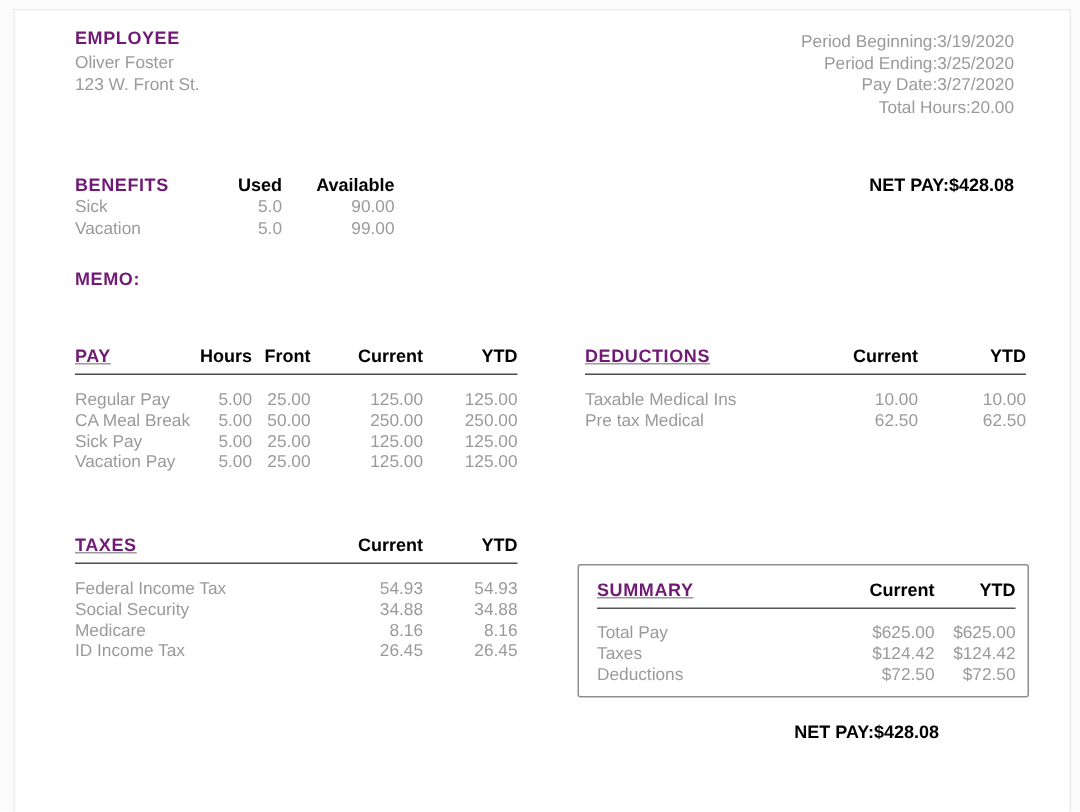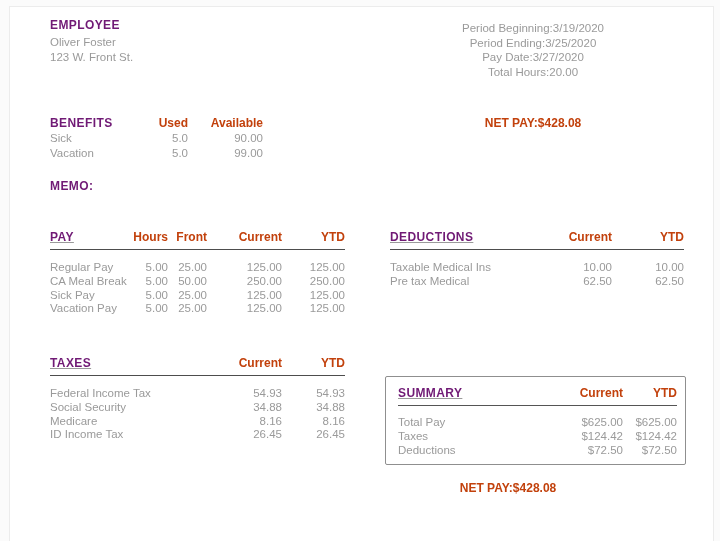--- a/index.html
+++ b/index.html
@@ -9,35 +9,35 @@
     font-family:"Liberation Sans","DejaVu Sans",sans-serif;
     color:#9a9a9a;font-size:11.5px;
     -webkit-font-smoothing:antialiased;
   }
   .page{
     position:absolute;left:9px;top:6px;right:6px;bottom:-2px;
     background:#ffffff;border:1px solid #ececec;border-bottom:none;
   }
   .abs{position:absolute;}
   .heading{font-weight:bold;color:#701a75;font-size:12px;letter-spacing:.4px;}
-  .bold-dark{font-weight:bold;color:#c2410c;font-size:12px;}
+  .bold-dark{font-weight:bold;color:#000000;font-size:12px;}
   .row{position:relative;height:14.5px;white-space:nowrap;}
   .row .r1,.row .r2,.row .r3,.row .r4{position:absolute;top:0;text-align:right;white-space:nowrap;}
   .hdr-row{position:relative;height:15px;white-space:nowrap;border-bottom:1.5px solid #4d4d4d;padding-bottom:4px;text-decoration:underline;}
   .hdr-row .r1,.hdr-row .r2,.hdr-row .r3,.hdr-row .r4{position:absolute;top:0;text-align:right;white-space:nowrap;}
   .tbl-body{margin-top:11px;}
   .tbl-body .row{height:13.8px;}
   
   .pay .r-hours{right:177px;text-align:right;} .pay .r-rate{right:138px;} .pay .r-cur{right:63px;} .pay .r-ytd{right:0;}
   .taxes .r-cur{right:63px;} .taxes .r-ytd{right:0;}
   
   .ded .r-cur{right:72px;} .ded .r-ytd{right:0;}
   
   .ben .r-used{right:88px;} .ben .r-avail{right:13px;text-align:right;}
-  .label-value{display:flex;justify-content:center;white-space:nowrap;}
+  .label-value{display:flex;justify-content:flex-end;white-space:nowrap;}
   .summary-box{
     position:absolute;left:385px;top:376px;width:301px;height:89px;
     border:1px solid #8f8f8f;border-radius:2px;box-sizing:border-box;
     padding:9px 8px 0 12px;
   }
   .summary-box .hdr-row{border-bottom-color:#555;}
   .sum .r-cur{right:54px;} .sum .r-ytd{right:0;}
 </style>
 </head>
 <body>

